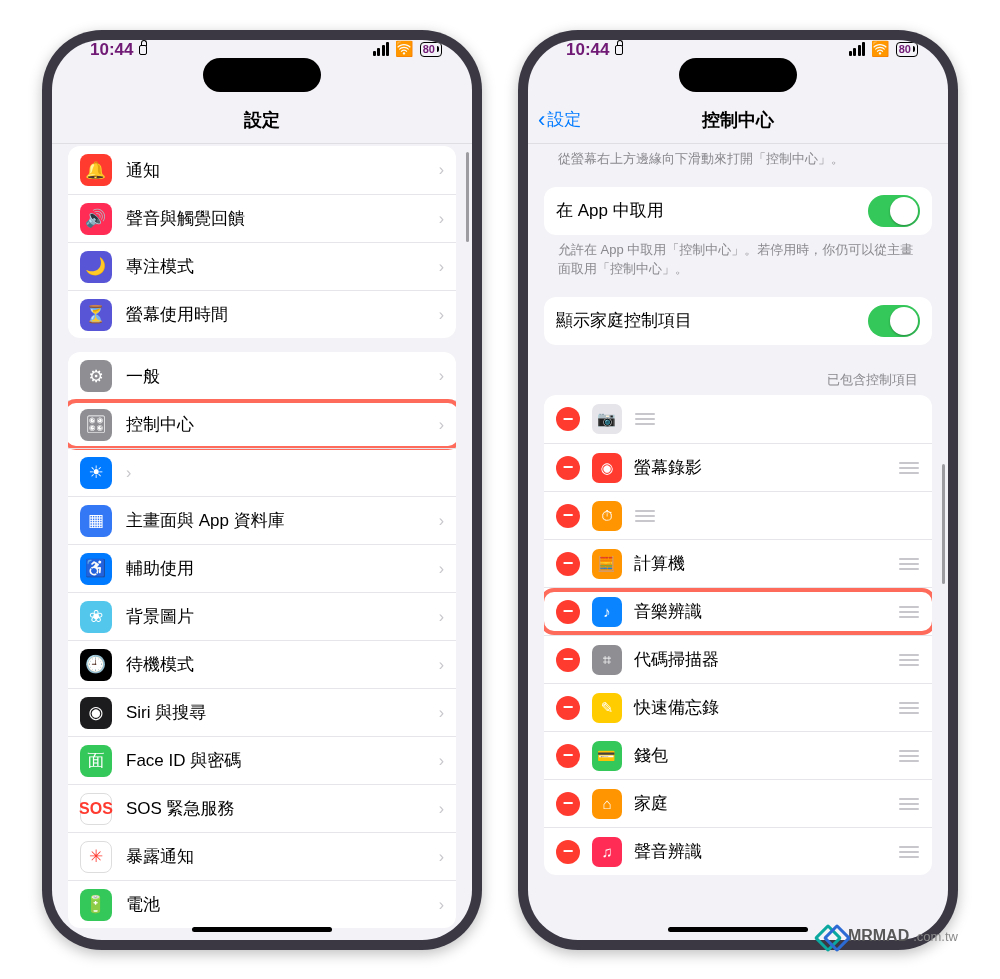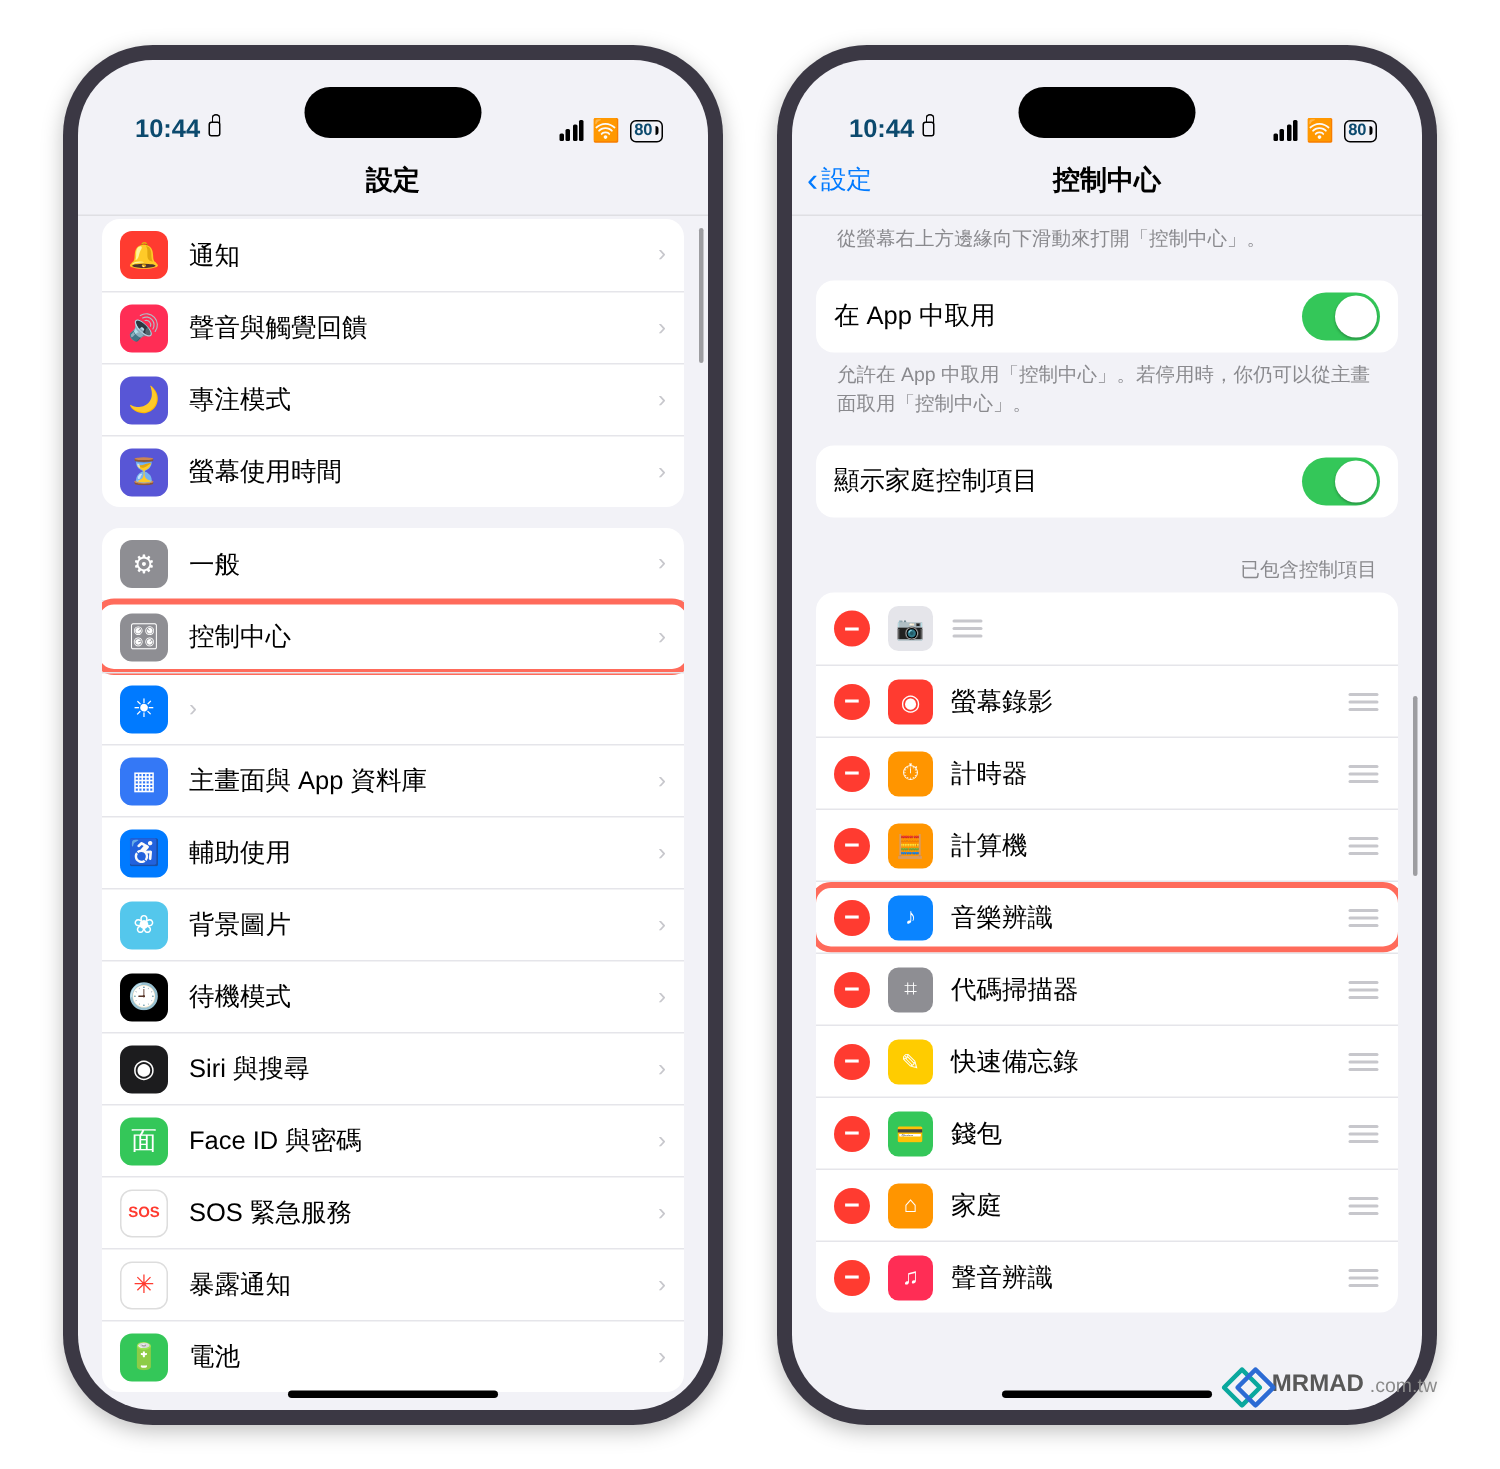--- a/index.html
+++ b/index.html
@@ -24,22 +24,22 @@
     border-radius: 50px;
     overflow: hidden;
     position: relative;
     display: flex; flex-direction: column;
   }
   .island {
     position: absolute; top: 18px; left: 50%; transform: translateX(-50%);
     width: 118px; height: 34px; background: #000; border-radius: 20px; z-index: 5;
   }
   .statusbar {
-    height: 56px; display: flex; align-items: flex-end; justify-content: space-between;
-    padding: 0 30px 0 38px; font-size: 17px; font-weight: 600; color: #0c4a6e;
+    height: 56px; display: flex; align-items: flex-start; justify-content: space-between;
+    padding: 0 30px 0 38px; font-size: 17px; font-weight: 600; color: #701a75;
   }
   .statusbar .time { display:flex; align-items:center; gap:4px; }
   .statusbar .indicators { display:flex; align-items:center; gap:6px; }
   .bat { display:inline-flex; align-items:center; border:1.5px solid #000; border-radius:4px; padding:1px 2px; font-size:11px; font-weight:700; line-height:1; }
   .bat::after { content:""; width:2px; height:6px; background:#000; border-radius:0 2px 2px 0; margin-left:2px; }
   .signal { display:inline-flex; align-items:flex-end; gap:1.5px; }
   .signal i { width:3px; background:#000; border-radius:1px; display:block;}
   .signal i:nth-child(1){height:5px}.signal i:nth-child(2){height:8px}.signal i:nth-child(3){height:11px}.signal i:nth-child(4){height:14px}
   .wifi { font-size:15px; }
 
@@ -92,21 +92,21 @@
 
   .highlight {
     position:absolute; border:4px solid #ff6b5b; border-radius:14px; pointer-events:none;
   }
 
   .homebar { position:absolute; bottom:8px; left:50%; transform:translateX(-50%); width:140px; height:5px; background:#000; border-radius:3px; }
 
   .sbar { position:absolute; right:3px; width:3px; background:rgba(0,0,0,0.35); border-radius:2px; }
 
   .watermark {
-    position:absolute; right:42px; bottom:45px; display:flex; align-items:center; gap:6px;
+    position:absolute; right:42px; bottom:32px; display:flex; align-items:center; gap:6px;
     font-size:16px; font-weight:700; color:#585858; z-index:20;
   }
   .watermark .logo { width:22px; height:22px; position:relative; }
   .watermark .logo::before, .watermark .logo::after{
     content:""; position:absolute; width:14px; height:14px; border:3px solid; transform:rotate(45deg); border-radius:2px;
   }
   .watermark .logo::before{ border-color:#0aa89e; left:-2px; top:3px;}
   .watermark .logo::after{ border-color:#2c6bd4; left:7px; top:3px;}
   .watermark .suffix{ font-weight:400; color:#8a8a8a; font-size:13px; margin-left:-2px;}
 
@@ -205,21 +205,21 @@
                 <span class="ic" style="background: rgb(28, 28, 30);">◉</span>
                 <span class="label">Siri 與搜尋</span>
                 <span class="chev-r">›</span>
               </div>
               <div class="row">
                 <span class="ic" style="background: rgb(52, 199, 89);">⾯</span>
                 <span class="label">Face ID 與密碼</span>
                 <span class="chev-r">›</span>
               </div>
               <div class="row">
-                <span class="ic" style="background: rgb(255, 255, 255); color: rgb(255, 59, 48); border: 0.5px solid rgb(221, 221, 221); font-size: 10px; font-weight: 700;">SOS</span>
+                <span class="ic" style="background: rgb(255, 255, 255); color: rgb(255, 59, 48); border: 0.5px solid rgb(221, 221, 221); font-size: 16px; font-weight: 700;">SOS</span>
                 <span class="label">SOS 緊急服務</span>
                 <span class="chev-r">›</span>
               </div>
               <div class="row">
                 <span class="ic" style="background: rgb(255, 255, 255); color: rgb(255, 59, 48); border: 0.5px solid rgb(221, 221, 221);">✳</span>
                 <span class="label">暴露通知</span>
                 <span class="chev-r">›</span>
               </div>
               <div class="row">
                 <span class="ic" style="background: rgb(52, 199, 89);">🔋</span>
@@ -300,21 +300,20 @@
                 <span class="label">螢幕錄影</span>
                 <span class="drag">
                   <i></i>
                   <i></i>
                   <i></i>
                 </span>
               </div>
               <div class="row">
                 <span class="minus">−</span>
                 <span class="ic small" style="background: rgb(255, 149, 0);">⏱</span>
-                <span class="label">計時器</span>
                 <span class="drag">
                   <i></i>
                   <i></i>
                   <i></i>
                 </span>
               </div>
               <div class="row">
                 <span class="minus">−</span>
                 <span class="ic small" style="background: rgb(255, 149, 0);">🧮</span>
                 <span class="label">計算機</span>

